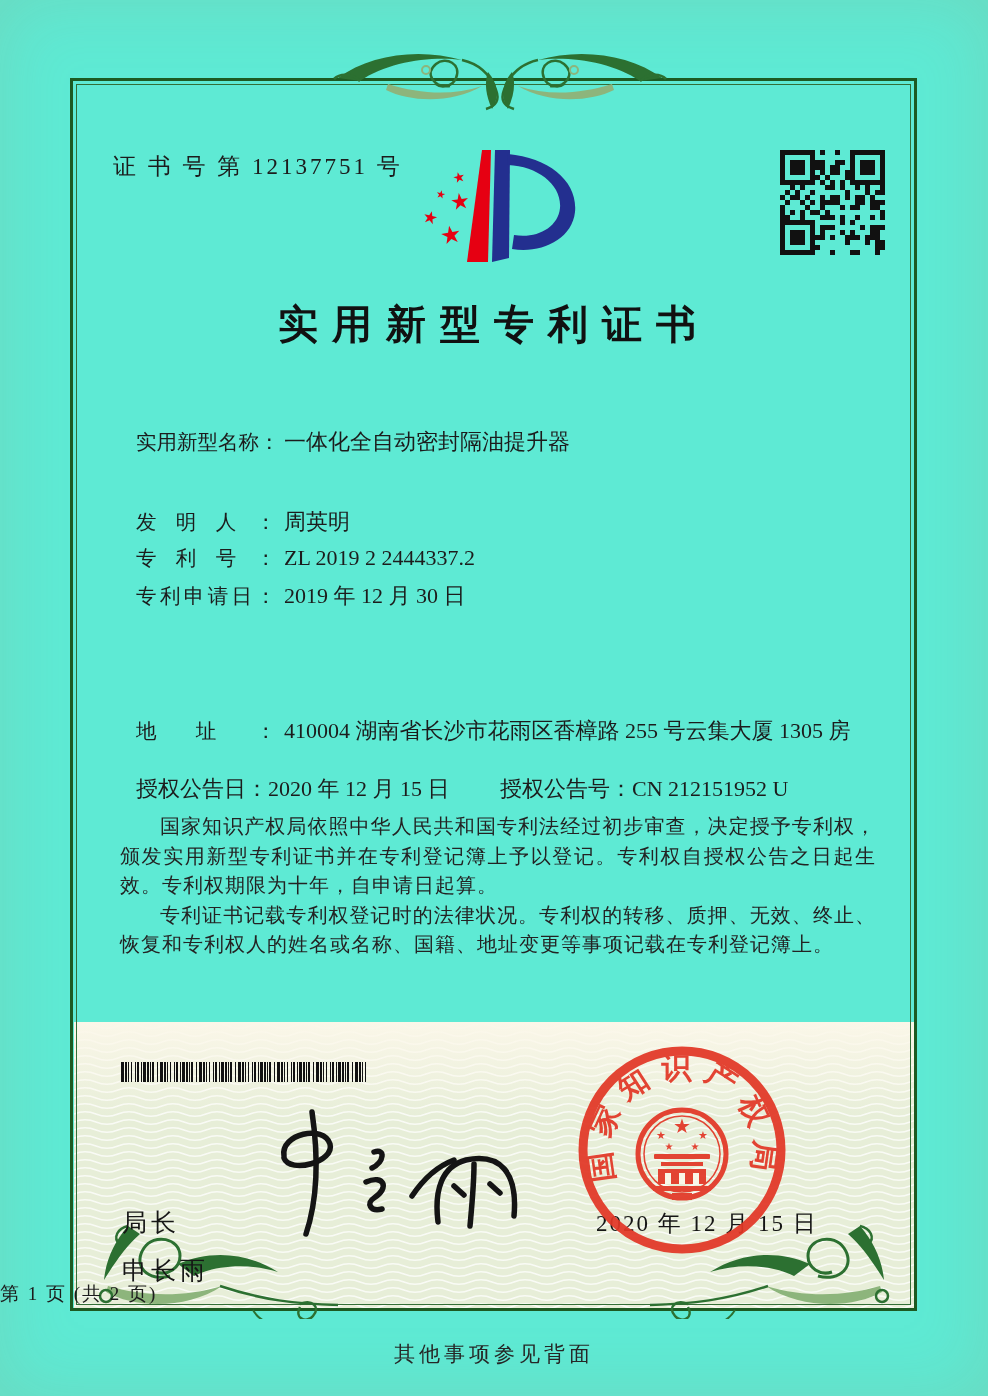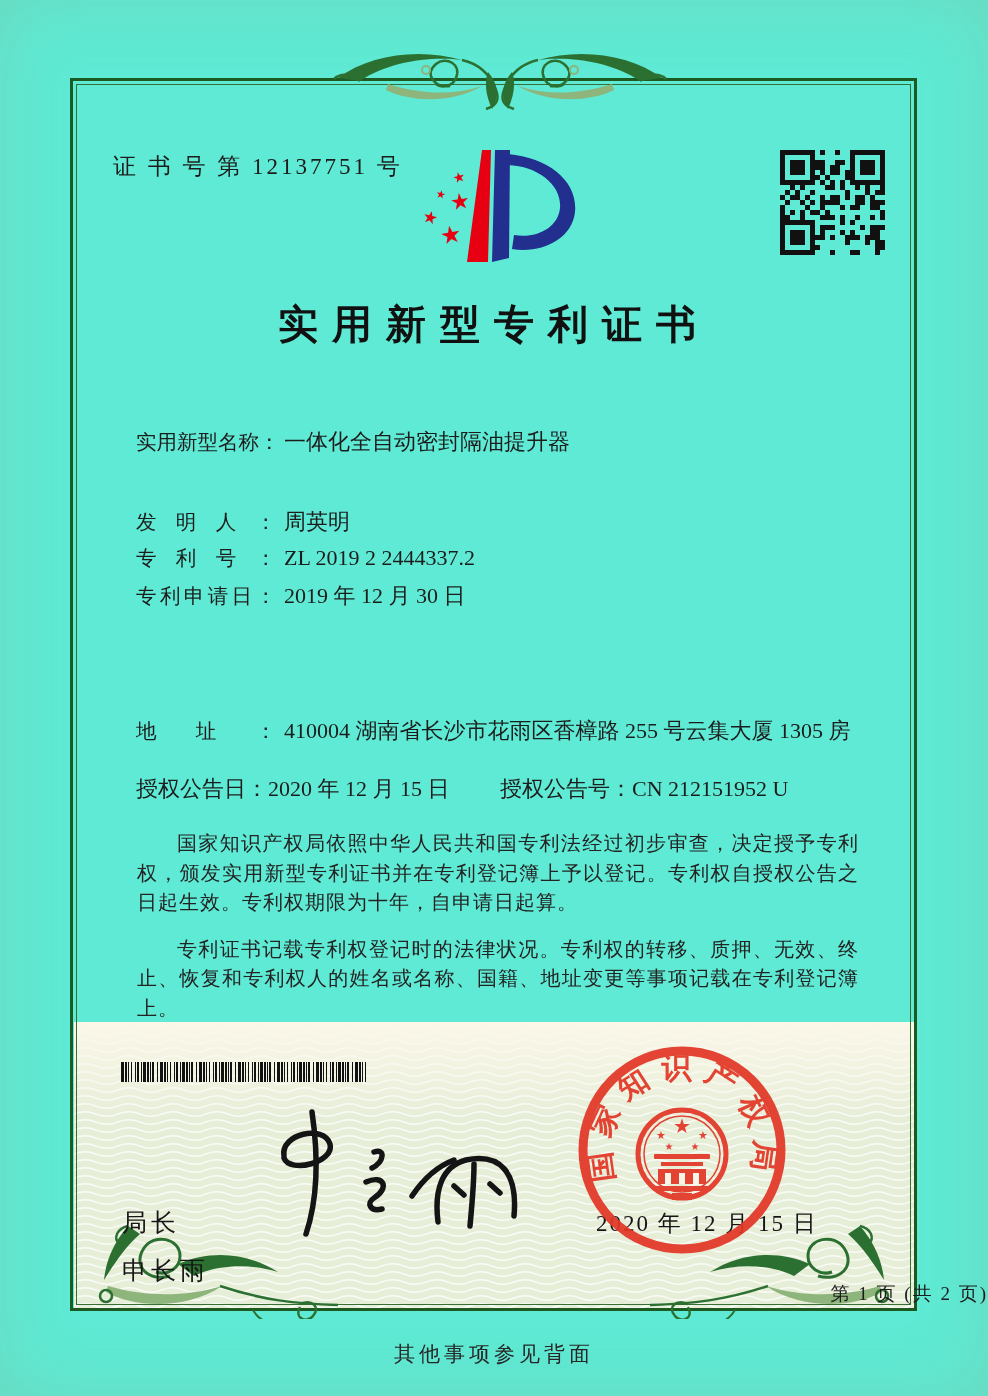--- a/index.html
+++ b/index.html
@@ -10,33 +10,33 @@
   .frame-inner{position:absolute;left:3px;top:3px;right:3px;bottom:3px;border:1.5px solid #336f37;}
   .certno{position:absolute;left:113px;top:151px;font-size:23px;letter-spacing:3px;}
   .title{position:absolute;left:0;width:100%;top:297px;text-align:center;
          font-size:40px;font-weight:bold;letter-spacing:14px;color:#111;}
   .row{position:absolute;left:122px;font-size:22px;line-height:30px;white-space:nowrap;margin-left:14px;}
   .lbl{display:inline-block;width:140px;font-size:20.5px;text-align:justify;text-align-last:justify;}
   .val{margin-left:8px;}
   .grant2{position:absolute;left:364px;top:0;white-space:nowrap;}
   .body-text{position:absolute;left:120px;top:812px;width:756px;font-size:20px;
              line-height:29.5px;text-align:justify;letter-spacing:1px;color:#232323;}
-  .body-text p{margin:17px;text-indent:2em;}
+  .body-text p{margin:0;text-indent:2em;}
   .waveband{position:absolute;left:74px;top:1022px;}
   .wavefade{position:absolute;left:74px;top:1022px;width:840px;height:95px;
             background:linear-gradient(#fbf7e9,rgba(251,247,233,0));}
   .barcode{position:absolute;left:121px;top:1062px;}
   .director{position:absolute;left:122px;font-family:"Liberation Sans",sans-serif;
             font-size:25px;letter-spacing:4px;color:#161616;font-weight:500;margin-top:36px;}
   #director-title{top:1170px;}
   #director-name{top:1218px;}
   .signature{position:absolute;left:262px;top:1104px;}
   .sealdate{position:absolute;left:596px;top:1208px;font-size:23px;letter-spacing:2px;color:#151515;}
   .seal{position:absolute;left:572px;top:1040px;opacity:.93;}
-  .pagefoot{position:absolute;left:0;width:100%;top:1281px;text-align:right;font-size:19px;letter-spacing:2px;}
+  .pagefoot{position:absolute;left:0;width:100%;top:1281px;text-align:left;font-size:19px;letter-spacing:2px;}
   .backnote{position:absolute;left:0;width:100%;top:1340px;text-align:center;font-size:21px;letter-spacing:4px;color:#262626;}
   .qr{position:absolute;left:780px;top:150px;}
   .logo{position:absolute;left:412px;top:140px;}
   .top-orn{position:absolute;left:330px;top:46px;}
   .corner-l{position:absolute;left:50px;top:1224px;}
   .corner-r{position:absolute;left:648px;top:1224px;}
   svg{display:block;}
 </style>
 </head>
 <body>

